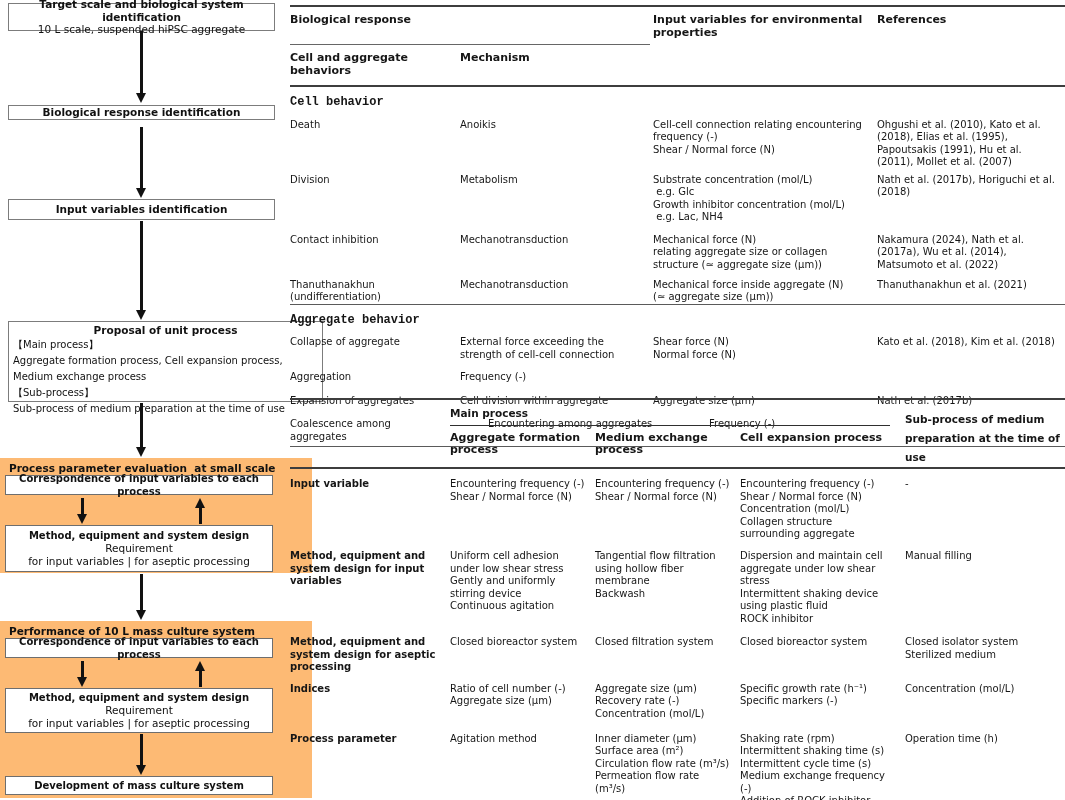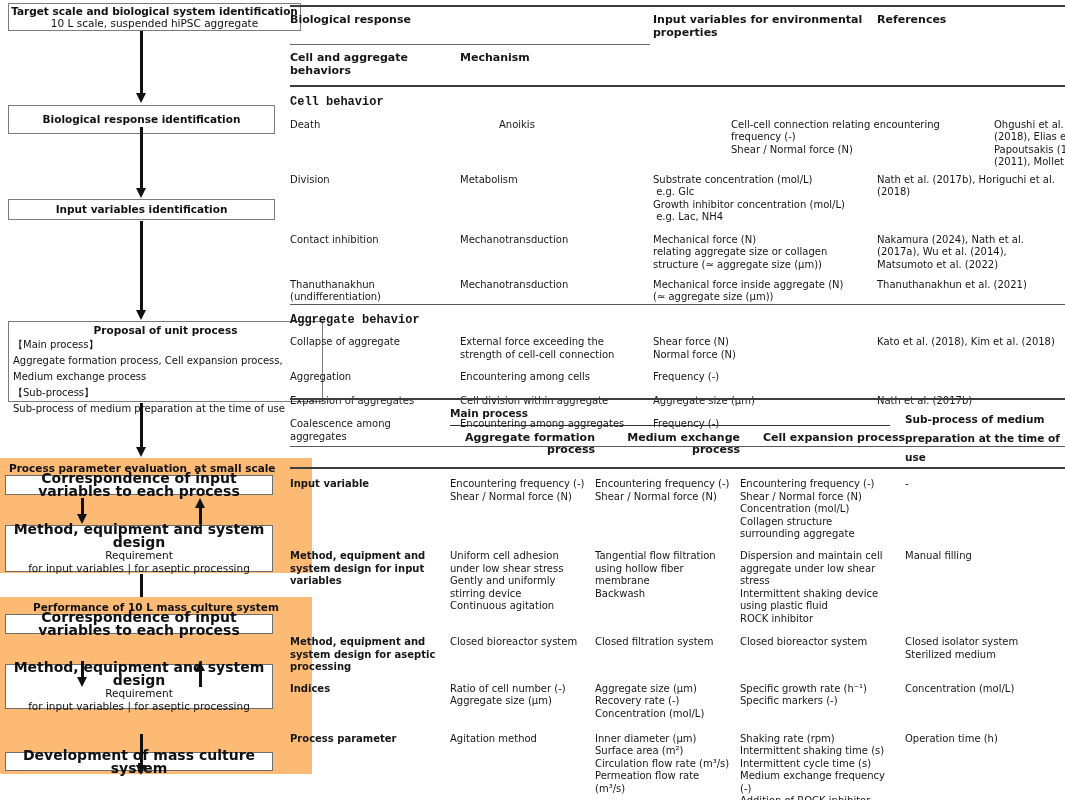--- a/index.html
+++ b/index.html
@@ -12,37 +12,37 @@
   .canvas{position:absolute;inset:0;}
 
   
   .fbox{
     position:absolute;box-sizing:border-box;background:#fff;
     border:1px solid #7c7c7c;text-align:center;
     font-size:10.5px;line-height:12.5px;color:#111;
     display:flex;flex-direction:column;justify-content:center;
   }
   .fbox .bt{font-weight:bold;}
-  #fb1{left:8px;top:3px;width:293px;height:28px;}
-  #fb2{left:8px;top:105px;width:267px;height:29px;text-align:center;}
+  #fb1{left:8px;top:3px;width:267px;height:28px;}
+  #fb2{left:8px;top:105px;width:267px;height:15px;text-align:center;}
   #fb3{left:8px;top:199px;width:267px;height:21px;}
   #fb4{left:8px;top:321px;width:315px;height:81px;justify-content:flex-start;padding:2px 4px;}
   #fb4 .body{text-align:left;font-size:10px;line-height:16px;white-space:pre-line;}
 
   .gpanel{position:absolute;left:0;width:312px;background:#fdba74;box-sizing:border-box;}
   #gp1{top:458px;height:115px;}
-  #gp2{top:597px;height:177px;padding-left:24px;}
+  #gp2{top:621px;height:177px;}
   .ptitle{font-weight:bold;font-size:10.5px;padding:4px 0 0 9px;text-align:left;white-space:pre-wrap;color:#111;}
   .pbox{
     position:absolute;left:5px;width:268px;box-sizing:border-box;background:#fff;
     border:1px solid #6e6e6e;text-align:center;color:#111;
     display:flex;flex-direction:column;justify-content:center;
     font-size:10.5px;line-height:13px;
   }
-  .pbox .bt{font-weight:bold;font-size:14px;}
+  .pbox .bt{font-weight:bold;font-size:10px;}
   #gp1 .boxa{top:17px;height:20px;}
   #gp1 .boxb{top:67px;height:47px;}
   #gp2 .boxa{top:17px;height:20px;}
   #gp2 .boxb{top:67px;height:45px;}
   #gp2 .boxc{top:155px;height:19px;}
 
   
   .arr{position:absolute;width:3px;background:#111;}
   .arr::after{content:"";position:absolute;left:-4px;width:0;height:0;
     border-left:5.5px solid transparent;border-right:5.5px solid transparent;}
@@ -68,34 +68,34 @@
   .rule2{border-top:2px solid #3d3d3d;height:0;}
   .rule1{border-top:1.5px solid #5a5a5a;height:0;}
 
   
   .t1toprule{margin-top:5px;}
   .t1head{display:grid;grid-template-columns:363px 224px 188px;padding:7px 0 5px;}
   .t1grouprule{width:360px;border-top:1.5px solid #666;}
   .t1subhead{display:grid;grid-template-columns:170px 193px 412px;padding:7px 0 8px;}
   .t1sect{font-weight:bold;font-size:12px;padding:9px 0 5px;font-family:Liberation Mono, monospace;}
   .t1row{display:grid;grid-template-columns:170px 193px 224px 188px;padding-top:5px;}
-  .r-death{min-height:42px;gap:39px;}
+  .r-death{min-height:42px;}
   .r-division{min-height:55px;}
   .r-contact{min-height:40px;}
   .r-diff{min-height:23px;}
   .r-collapse{min-height:30px;}
   .r-aggregation{min-height:19px;}
   .r-expansion{min-height:18px;}
-  .r-coalescence{min-height:12px;}
+  .r-coalescence{min-height:12px;gap:28px;}
   .t1botrule{margin-top:3px;}
 
   
   .t2head{display:grid;grid-template-columns:160px 455px 160px;}
   .mp-title{font-weight:bold;font-size:10.5px;padding:7px 0 5px;border-bottom:1.5px solid #2f2f2f;width:440px;box-sizing:border-box;}
-  .mp-cols{display:grid;grid-template-columns:145px 145px 165px;padding:6px 0 9px;text-align:right;}
+  .mp-cols{display:grid;grid-template-columns:145px 145px 165px;padding:6px 0 9px;}
   .subproc{font-weight:bold;font-size:10.5px;line-height:19px;white-space:pre-line;padding:10px 0 0;}
   .t2row{display:grid;grid-template-columns:160px 145px 145px 165px 160px;padding-top:9px;}
   .t2row .label{font-weight:bold;padding-right:12px;white-space:normal;}
   .r2-input{min-height:63px;}
   .r2-meth1{min-height:77px;}
   .r2-meth2{min-height:30px;}
   .r2-indices{min-height:41px;}
   .r2-param{min-height:57px;}
 </style>
 </head>
@@ -220,21 +220,20 @@
 
     <div class="t1row r-collapse">
       <div class="cell">Collapse of aggregate</div>
       <div class="cell">External force exceeding the strength of cell-cell connection</div>
       <div class="cell">Shear force (N)
 Normal force (N)</div>
       <div class="cell">Kato et al. (2018), Kim et al. (2018)</div>
     </div>
     <div class="t1row r-aggregation">
       <div class="cell">Aggregation</div>
-      <div class="cell">Encountering among cells</div>
       <div class="cell">Frequency (-)</div>
       <div class="cell"></div>
     </div>
     <div class="t1row r-expansion">
       <div class="cell">Expansion of aggregates</div>
       <div class="cell">Cell division within aggregate</div>
       <div class="cell">Aggregate size (μm)</div>
       <div class="cell">Nath et al. (2017b)</div>
     </div>
     <div class="t1row r-coalescence">

